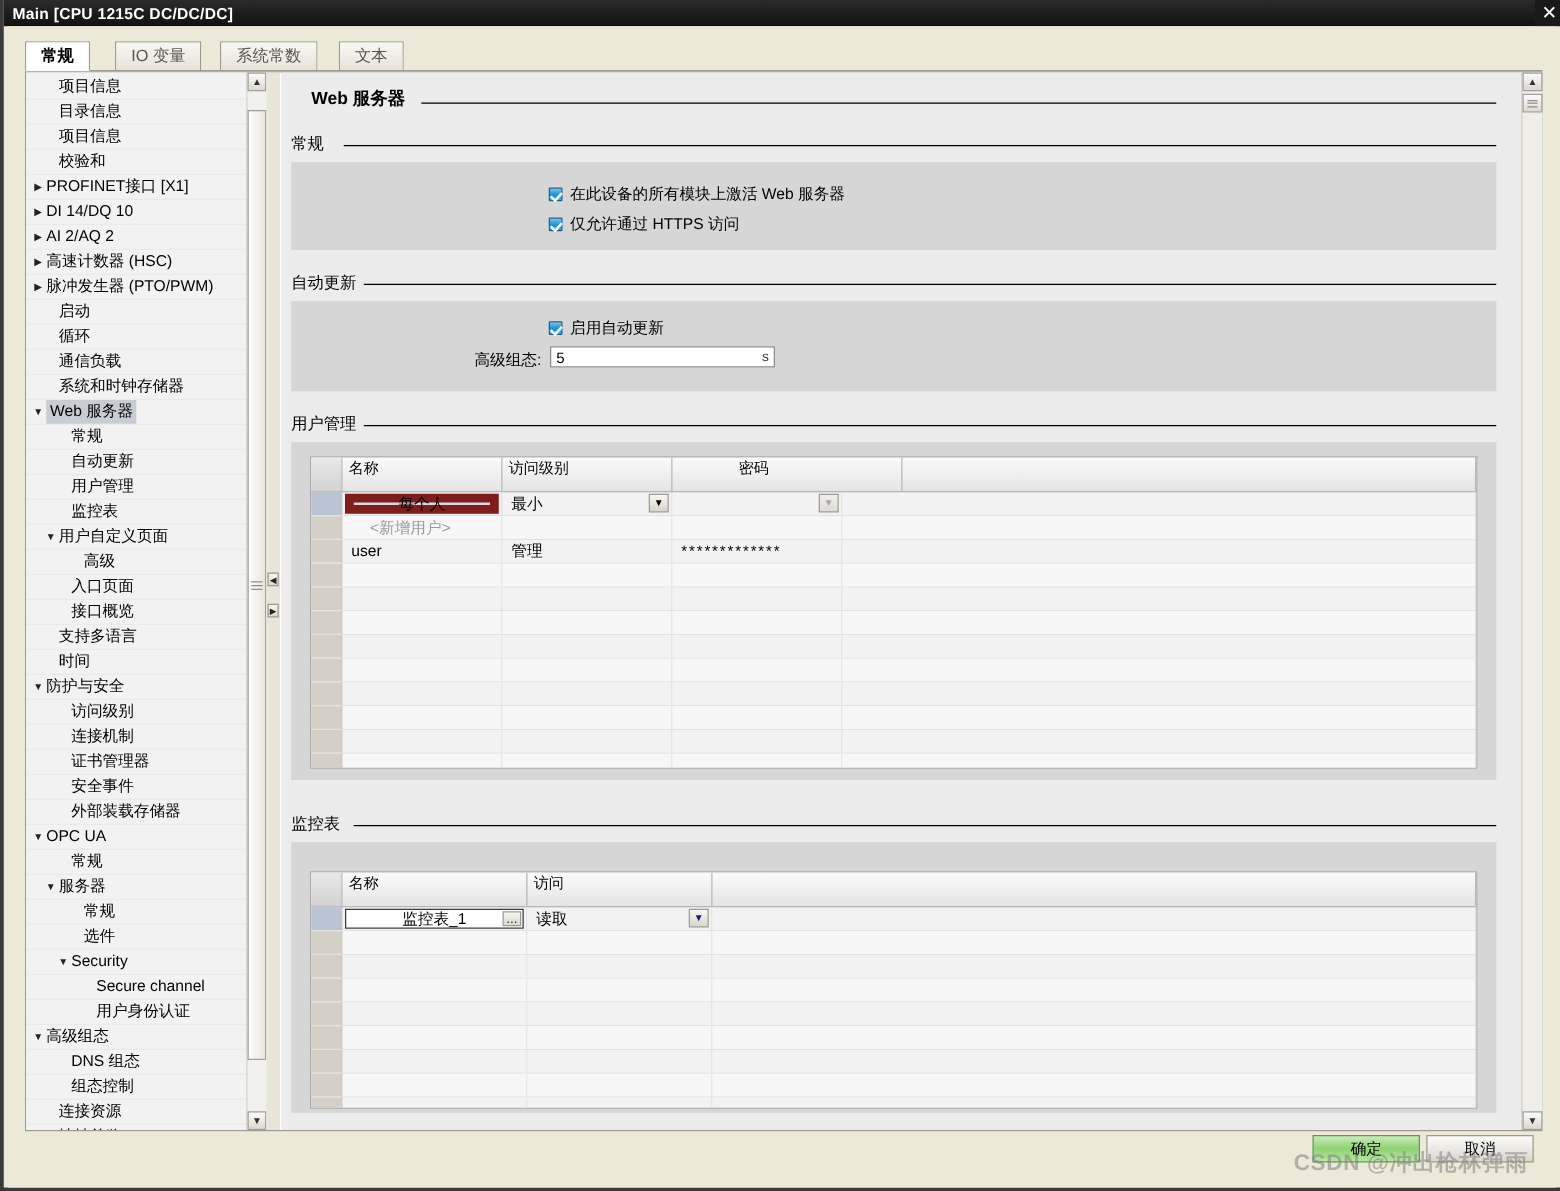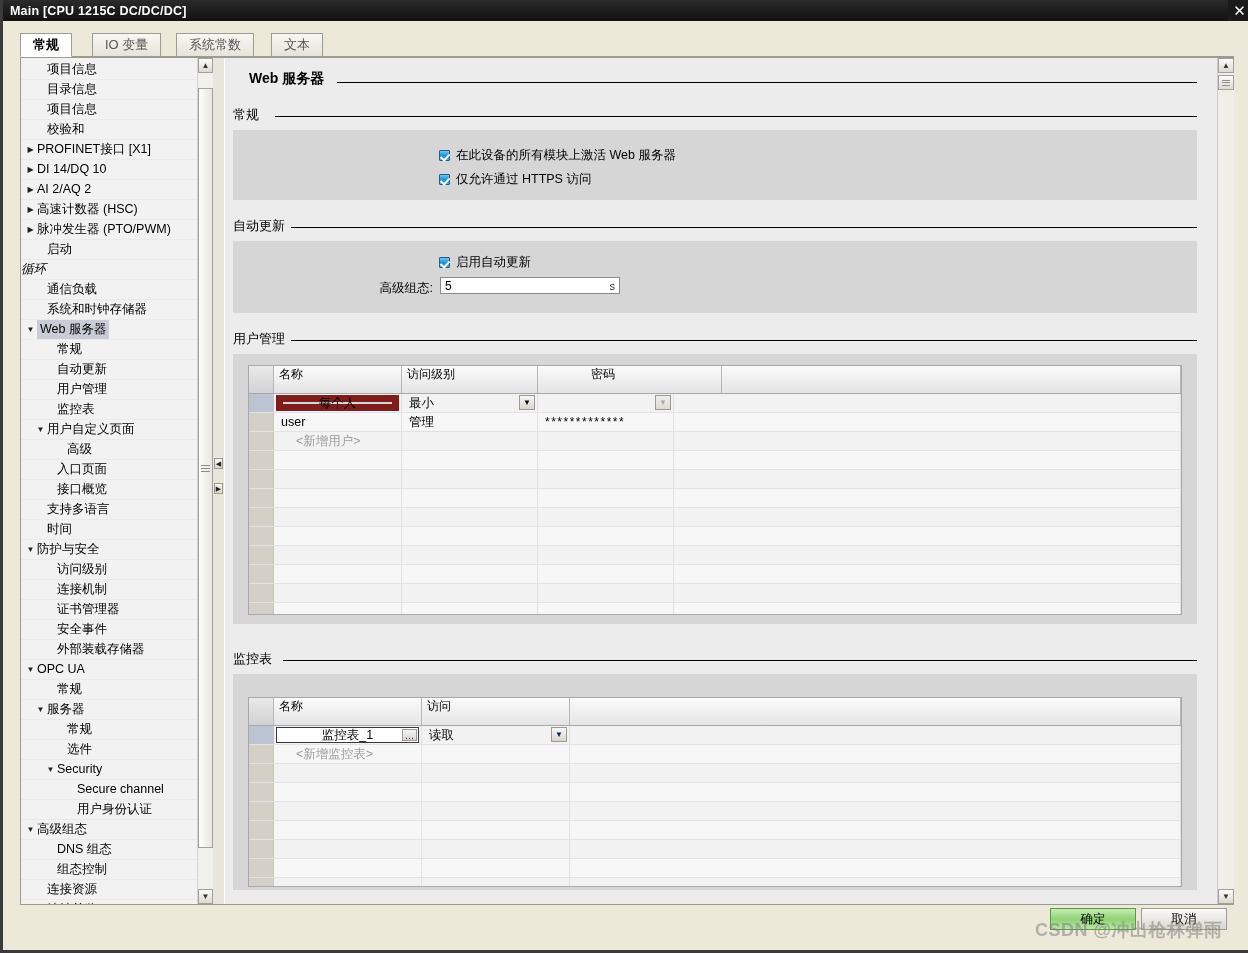--- a/index.html
+++ b/index.html
@@ -271,21 +271,21 @@
               <span class="lbl" style="margin-left: 16px;">高速计数器 (HSC)</span>
             </div>
             <div class="tnode">
               <span class="arrow" style="left: 4px;">▶</span>
               <span class="lbl" style="margin-left: 16px;">脉冲发生器 (PTO/PWM)</span>
             </div>
             <div class="tnode">
               <span class="lbl" style="margin-left: 26px;">启动</span>
             </div>
             <div class="tnode">
-              <span class="lbl" style=" font-style: italic;">循环</span>
+              <span class="lbl" style="margin-left: 26px;">循环</span>
             </div>
             <div class="tnode">
               <span class="lbl" style="margin-left: 26px;">通信负载</span>
             </div>
             <div class="tnode">
               <span class="lbl" style="margin-left: 26px;">系统和时钟存储器</span>
             </div>
             <div class="tnode sel"><span class="arrow" style="left: 4px;">▼</span><span class="lbl" style="margin-left: 16px;">Web 服务器</span></div>
             <div class="tnode">
               <span class="lbl" style="margin-left: 36px;">常规</span>
@@ -450,30 +450,30 @@
                     <div class="cell-sel">每个人</div>
                   </div>
                   <div class="gcell" style="width: 136px;">最小<span class="ddbtn" style="right: 2px;">▼</span></div>
                   <div class="gcell" style="width: 136px;">
                     <span class="ddbtn dis" style="right: 2px;">▼</span>
                   </div>
                   <div class="gcell" style="flex: 1 1 0%;"></div>
                 </div>
                 <div class="grow">
                   <div class="rsel"></div>
+                  <div class="gcell blank" style="width: 128px;"><span class="placeholder" style="margin-left: 22px;">&lt;新增用户&gt;</span></div>
+                  <div class="gcell" style="width: 136px;"></div>
+                  <div class="gcell" style="width: 136px;"></div>
+                  <div class="gcell" style="flex: 1 1 0%;"></div>
+                </div>
+                <div class="grow">
+                  <div class="rsel"></div>
                   <div class="gcell" style="width: 128px;">user</div>
                   <div class="gcell" style="width: 136px;">管理</div>
                   <div class="gcell" style="width: 136px;"><span class="stars">*************</span></div>
-                  <div class="gcell" style="flex: 1 1 0%;"></div>
-                </div>
-                <div class="grow">
-                  <div class="rsel"></div>
-                  <div class="gcell blank" style="width: 128px;"><span class="placeholder" style="margin-left: 22px;">&lt;新增用户&gt;</span></div>
-                  <div class="gcell" style="width: 136px;"></div>
-                  <div class="gcell" style="width: 136px;"></div>
                   <div class="gcell" style="flex: 1 1 0%;"></div>
                 </div>
                 <div class="grow">
                   <div class="rsel"></div>
                   <div class="gcell" style="width: 128px;"></div>
                   <div class="gcell" style="width: 136px;"></div>
                   <div class="gcell" style="width: 136px;"></div>
                   <div class="gcell" style="flex: 1 1 0%;"></div>
                 </div>
                 <div class="grow">
@@ -554,26 +554,20 @@
                 </div>
                 <div class="grow cur">
                   <div class="rsel"></div>
                   <div class="gcell blank" style="width: 148px;">
                     <div class="cell-edit">
                       <span>监控表_1</span>
                       <span class="ellipsis-btn">...</span>
                     </div>
                   </div>
                   <div class="gcell" style="width: 148px;">读取<span class="ddbtn on" style="right: 2px;">▼</span></div>
-                  <div class="gcell" style="flex: 1 1 0%;"></div>
-                </div>
-                <div class="grow">
-                  <div class="rsel"></div>
-                  <div class="gcell blank" style="width: 148px;"><span class="placeholder" style="margin-left: 22px;">&lt;新增监控表&gt;</span></div>
-                  <div class="gcell" style="width: 148px;"></div>
                   <div class="gcell" style="flex: 1 1 0%;"></div>
                 </div>
                 <div class="grow">
                   <div class="rsel"></div>
                   <div class="gcell" style="width: 148px;"></div>
                   <div class="gcell" style="width: 148px;"></div>
                   <div class="gcell" style="flex: 1 1 0%;"></div>
                 </div>
                 <div class="grow">
                   <div class="rsel"></div>

